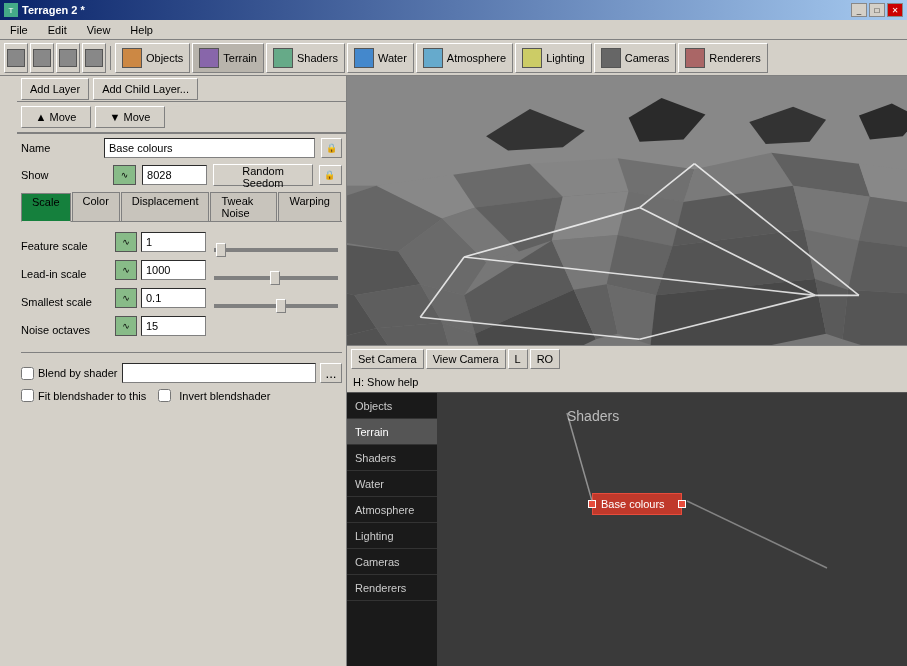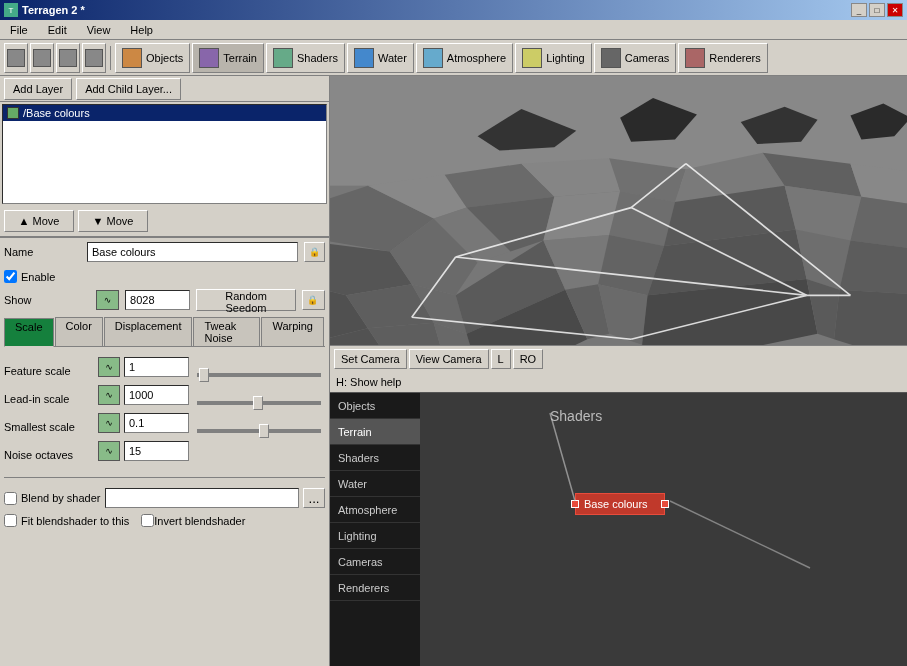--- a/index.html
+++ b/index.html
@@ -80,20 +80,21 @@
       padding: 1px 8px;
       cursor: pointer;
       font-size: 11px;
       display: flex; align-items: center; gap: 3px;
     }
     
     
     .main-content {
       display: flex;
       height: calc(666px - 76px);
+      margin-left: 17px;
     }
     
     
     .left-panel {
       width: 330px;
       background: #d4d0c8;
       border-right: 1px solid #808080;
       display: flex;
       flex-direction: column;
     }
@@ -504,44 +505,34 @@
 
 <div class="main-content">
 
   <div class="left-panel">
 
     <div class="second-toolbar">
       <button class="layer-btn">Add Layer</button>
       <button class="layer-btn">Add Child Layer...</button>
     </div>
 
-    <div class="layer-list" style="margin: 2px;">
-      <div class="layer-item">
-        <div class="layer-icon"></div>
-        <span>/Base colours</span>
-      </div>
-    </div>
 
     <div class="move-btns">
       <button class="move-btn">▲  Move</button>
       <button class="move-btn">▼  Move</button>
     </div>
 
     <div class="properties-panel">
 
       <div class="prop-row">
         <span class="prop-label">Name</span>
         <input class="prop-input prop-input-name" type="text" value="Base colours" style="">
         <button class="prop-btn">🔒</button>
       </div>
 
-      <div class="checkbox-row">
-        <input type="checkbox" checked="" style="">
-        <span>Enable</span>
-      </div>
 
       <div class="prop-row" style="margin-top:4px;">
         <span class="prop-label">Show</span>
         <div class="seed-icon">∿</div>
         <input class="seed-input" type="text" value="8028" style="">
         <button class="random-btn">Random Seedom</button>
         <button class="prop-btn">🔒</button>
       </div>
 
       <div class="tabs">
@@ -594,21 +585,21 @@
           <input type="checkbox" style="">
           <span>Blend by shader</span>
           <div class="blend-input"></div>
           <button class="blend-btn">...</button>
         </div>
         <div class="invert-row">
           <div style="display:flex;align-items:center;gap:4px;">
             <input type="checkbox" style="">
             <span>Fit blendshader to this</span>
           </div>
-          <div style="display:flex;align-items:center;gap:0;justify-content:center;">
+          <div style="display:flex;align-items:center;gap:8px;justify-content:center;">
             <input type="checkbox" style="">
             <span>Invert blendshader</span>
           </div>
         </div>
       </div>
 
     </div>
   </div>
 
   <div class="right-panel">

